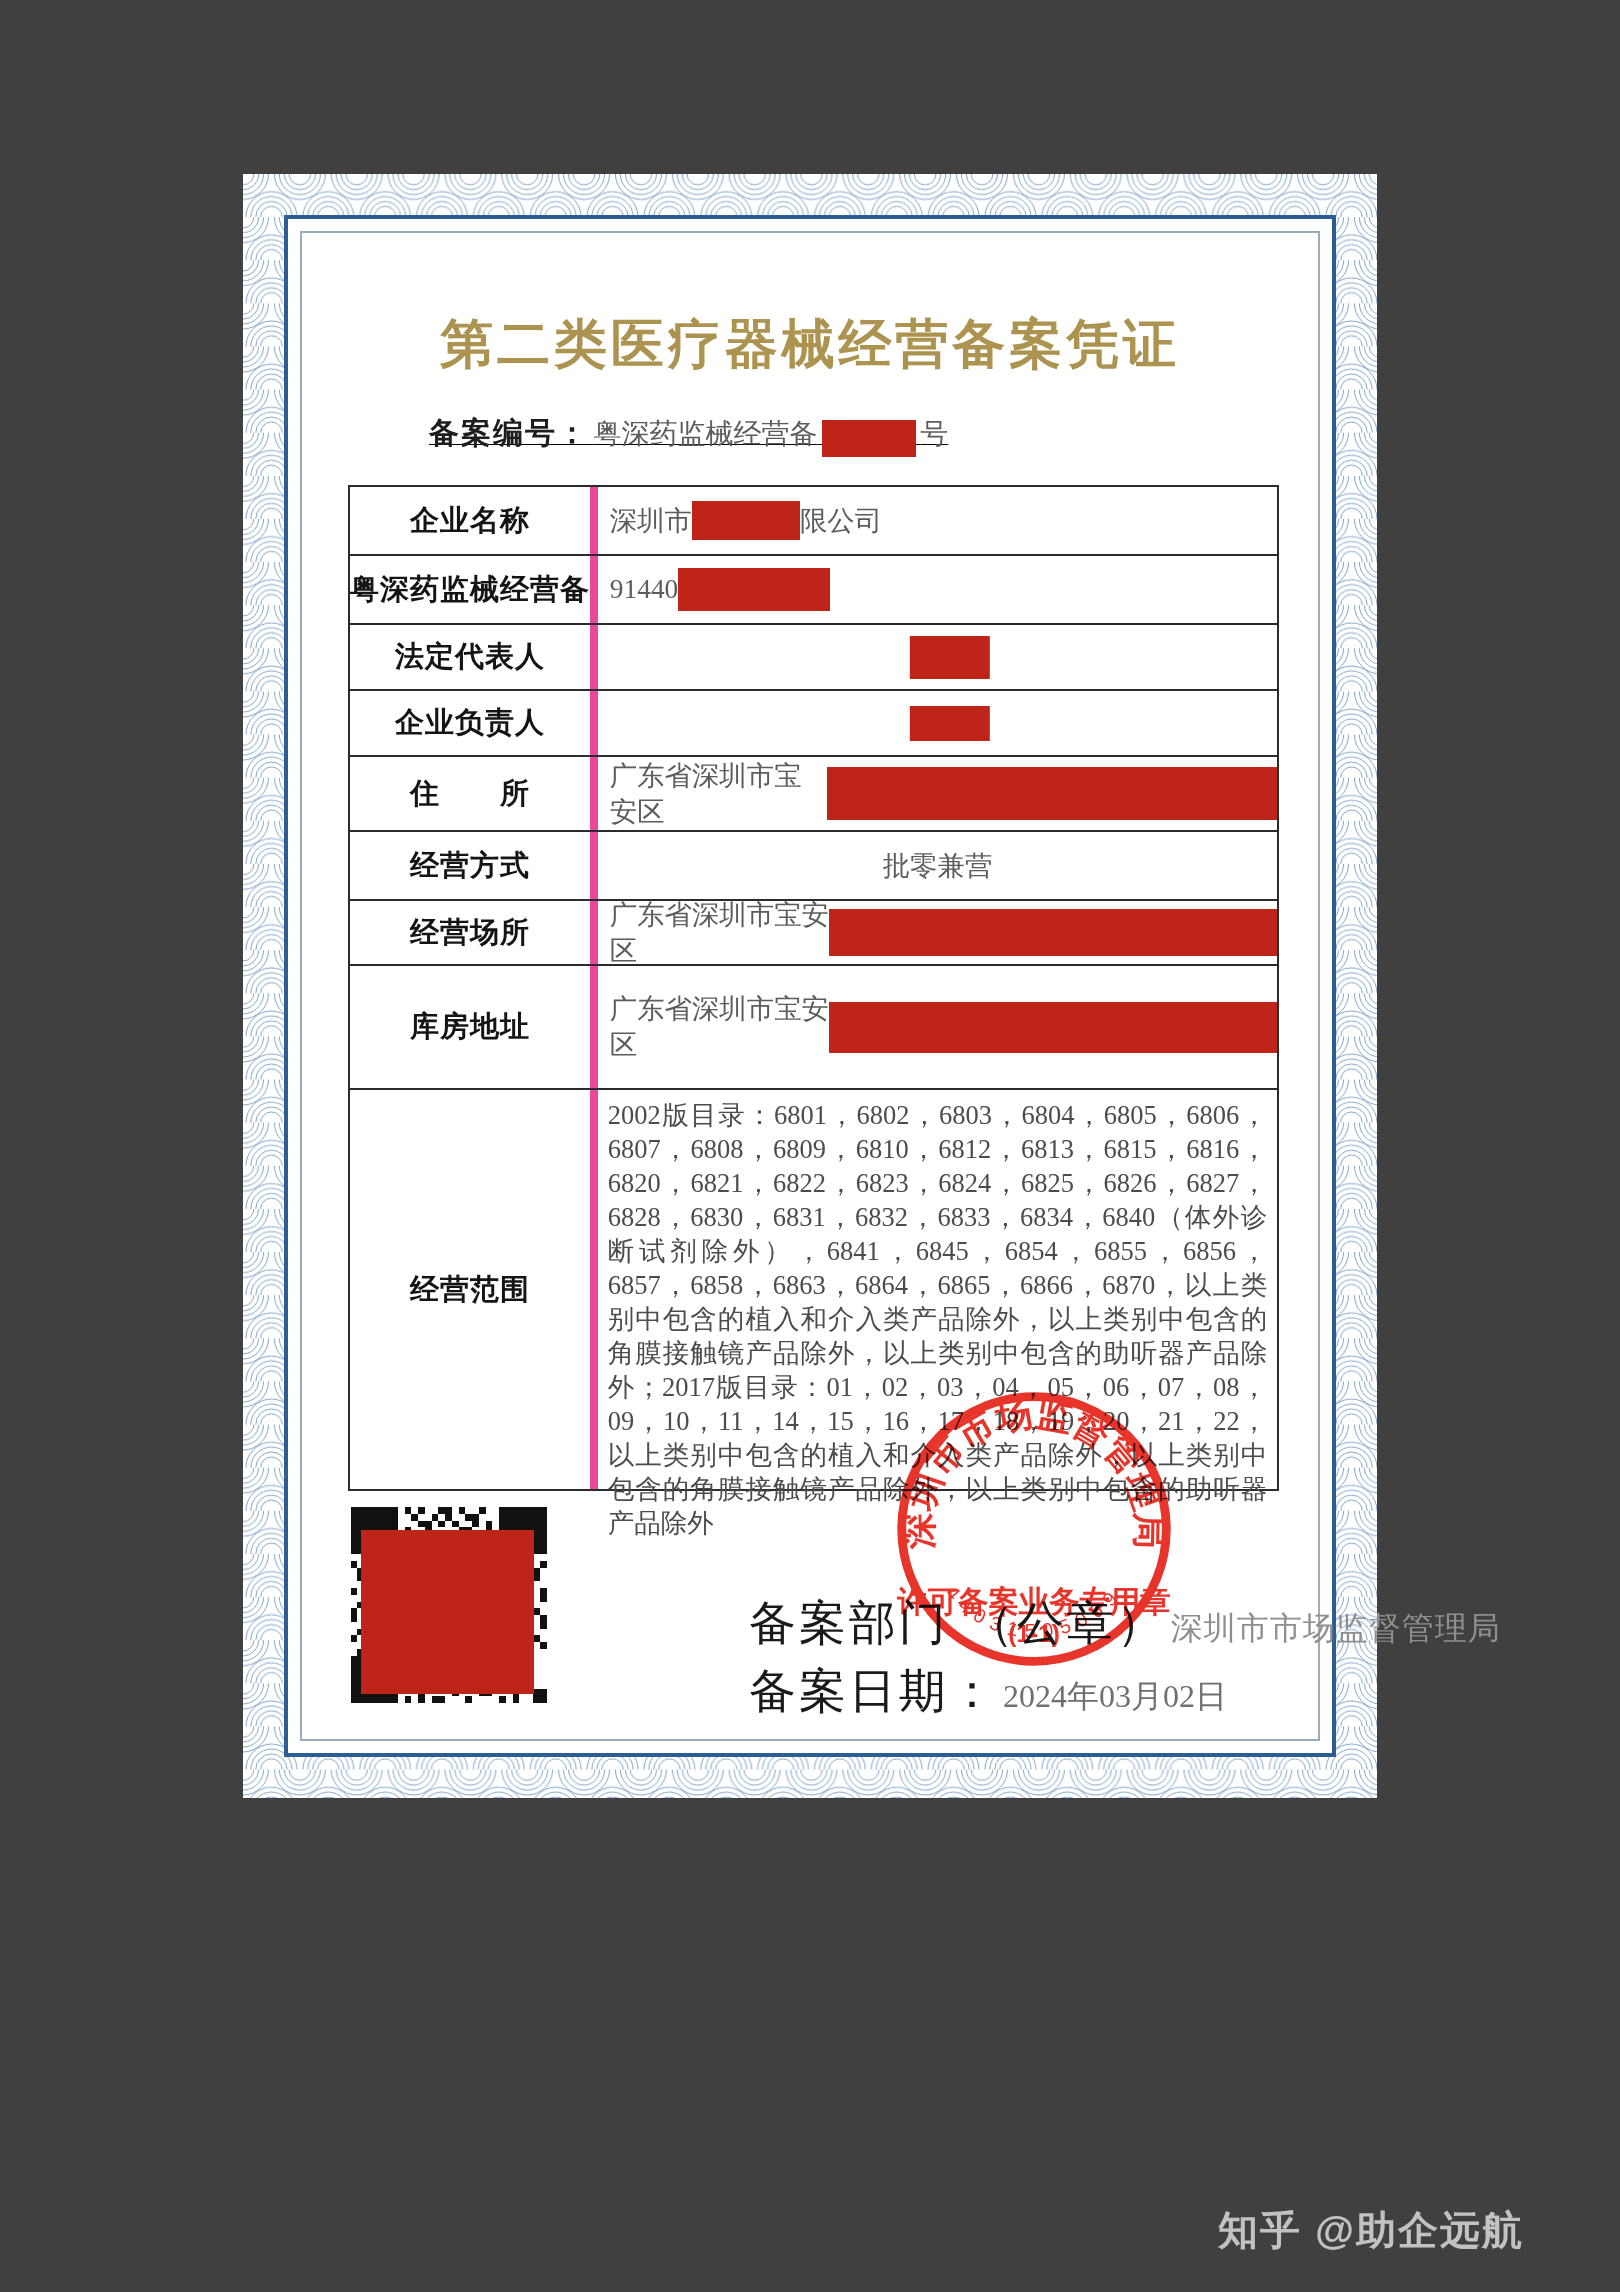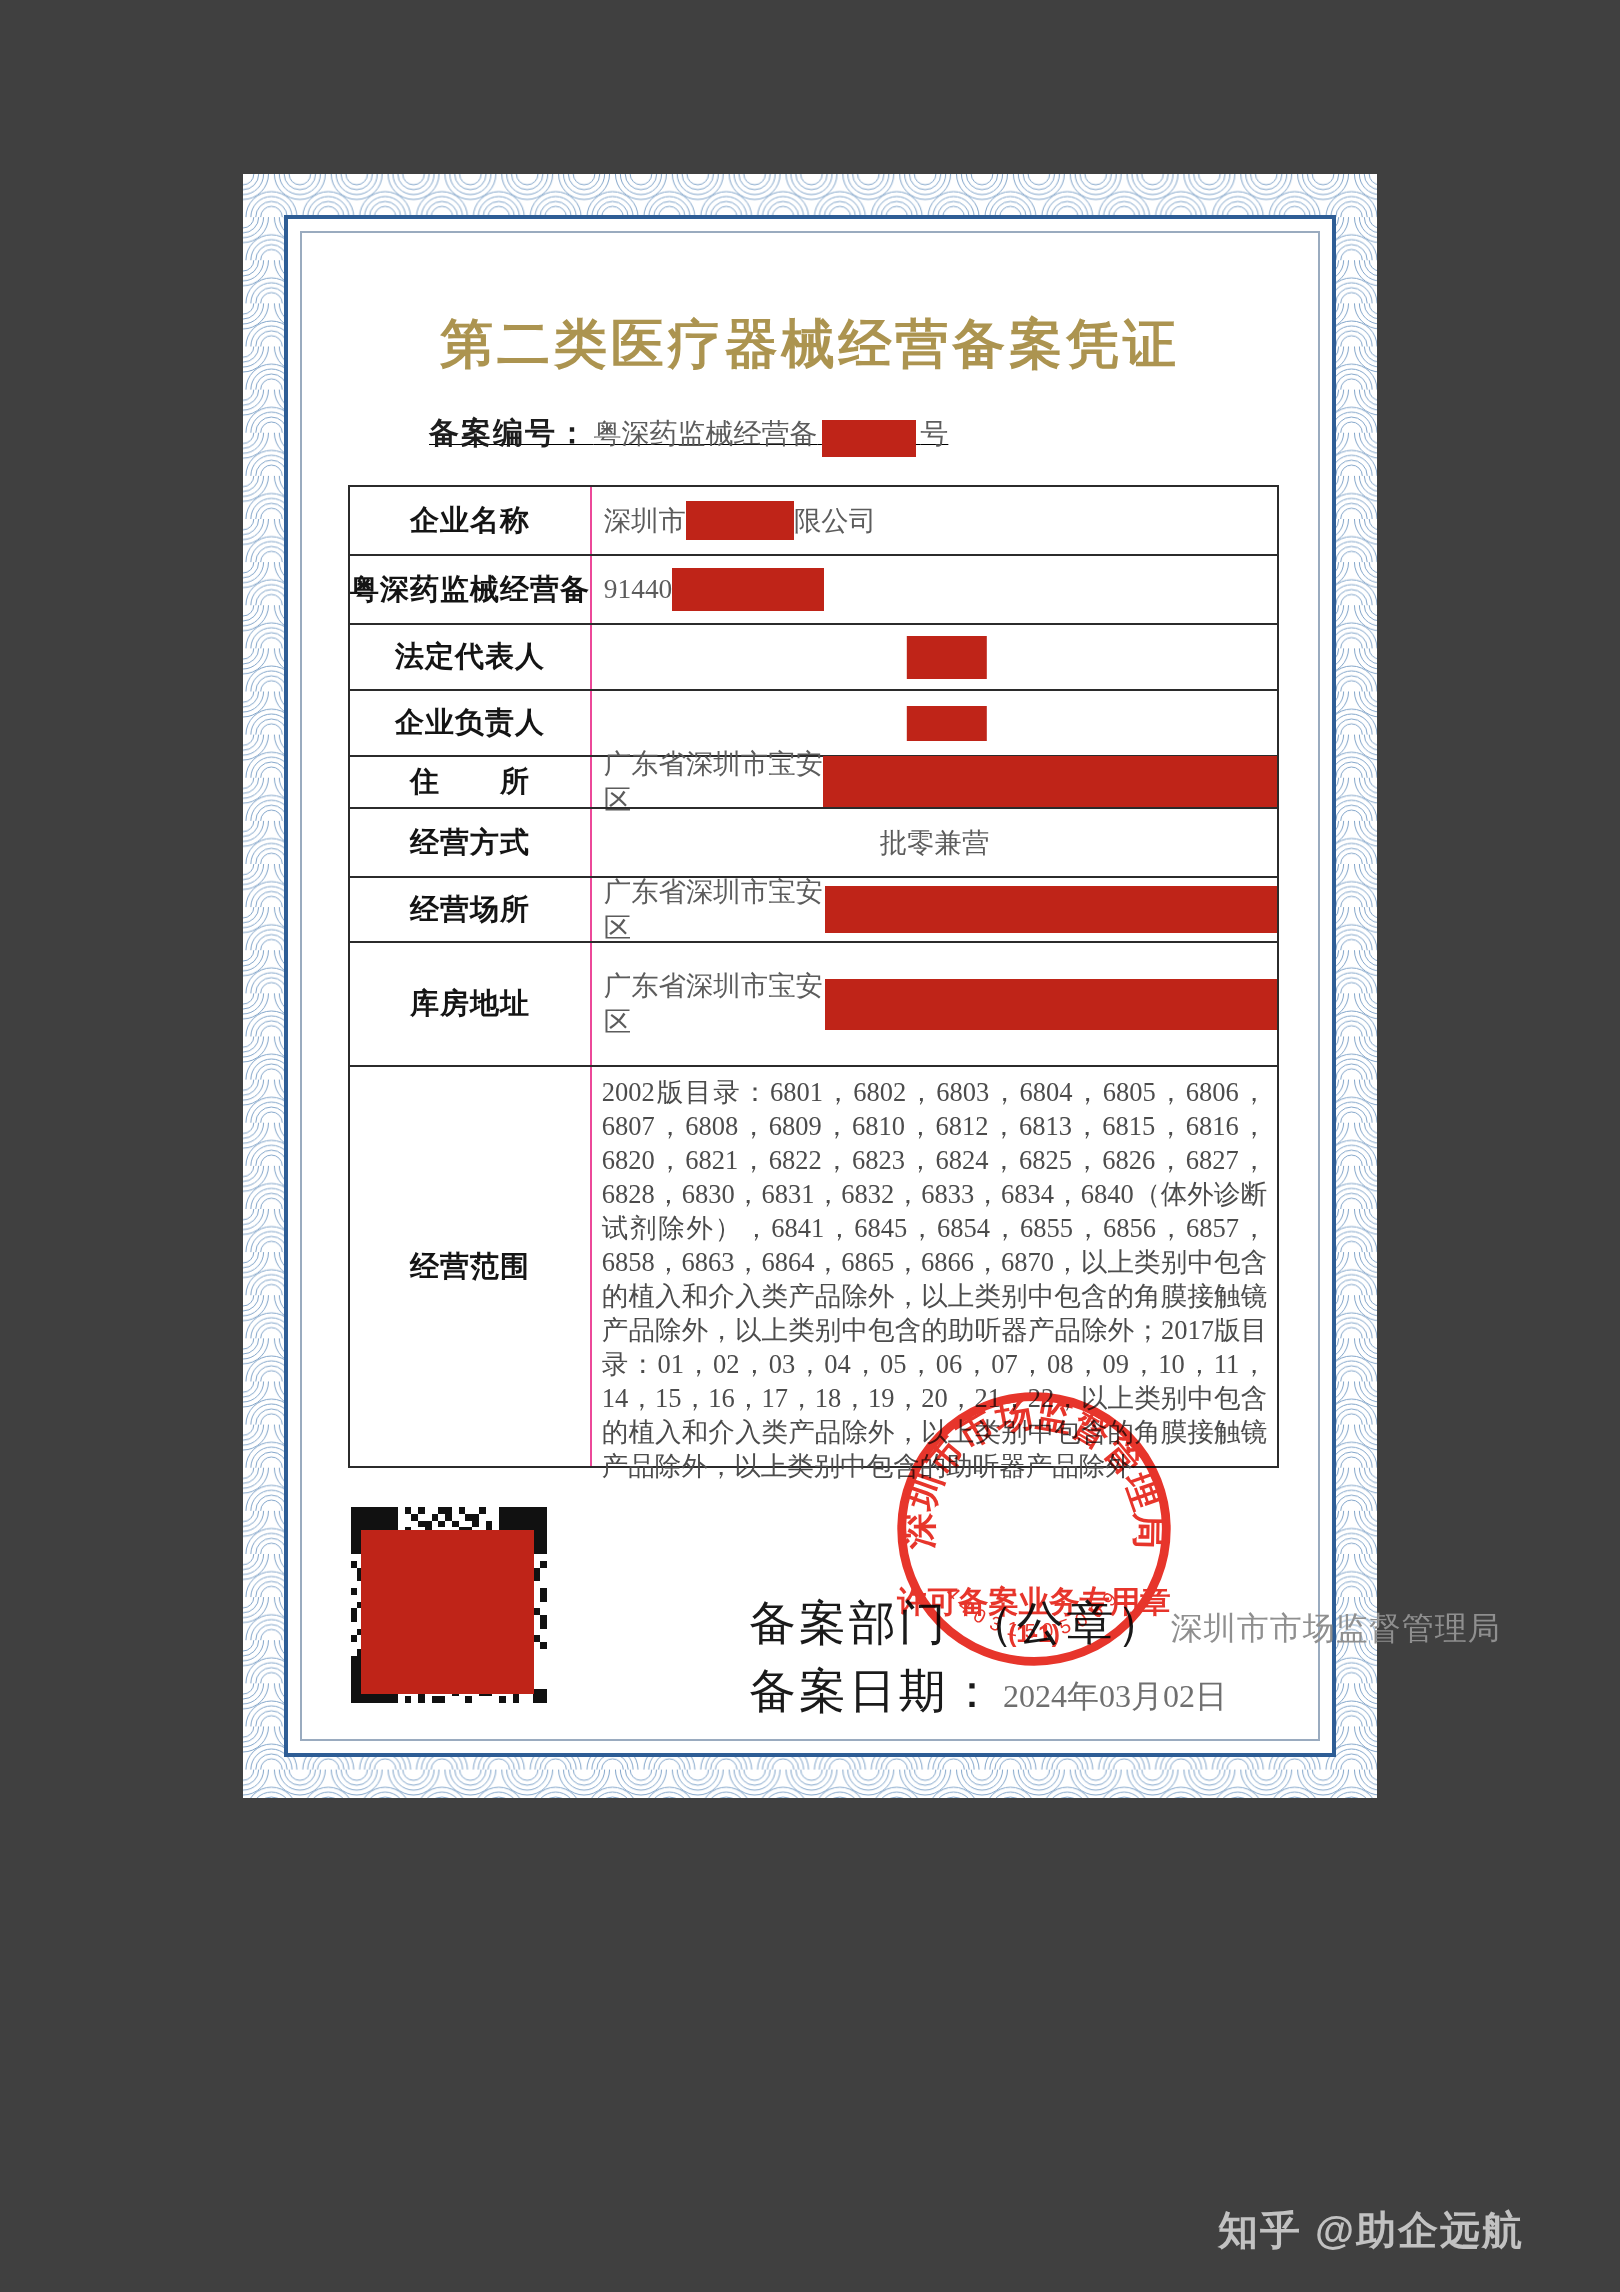--- a/index.html
+++ b/index.html
@@ -16,21 +16,21 @@
          letter-spacing:3.9px;color:#ac9450;}
   .record-line{position:absolute;left:186px;top:239px;white-space:nowrap;text-decoration:underline;}
   .record-label{font-size:30px;font-weight:700;color:#1d1d1d;letter-spacing:2px;}
   .record-val{font-family:"Liberation Serif",serif;font-size:28px;color:#5c5c5c;}
   .redact{display:inline-block;background:#bf2418;vertical-align:middle;}
   
   .t{position:absolute;left:105px;top:311px;width:931px;border:2px solid #2b2b2b;
      box-sizing:border-box;display:flex;flex-direction:column;}
   .t-row{display:flex;box-sizing:border-box;border-top:2.9px solid #2b2b2b;}
   .t-row:first-child{border-top:none;}
-  .t-label{width:240px;flex:0 0 240px;border-right:2px solid #ec4899;display:flex;
+  .t-label{width:240px;flex:0 0 240px;border-right:8px solid #ec4899;display:flex;
            align-items:center;justify-content:center;font-size:29px;font-weight:600;
            color:#141414;letter-spacing:1px;text-align:center;}
   .t-value{flex:1;display:flex;align-items:center;padding-left:11.8px;box-sizing:border-box;}
   .t-value.center{justify-content:center;padding-left:0;}
   .t-value.top{align-items:flex-start;padding:7.8px 9.8px 7.8px 9.8px;}
   .val{font-family:"Liberation Serif",serif;font-size:27.4px;color:#5c5c5c;}
   .scope{font-family:"Liberation Serif",serif;font-size:26.5px;line-height:34px;color:#4c4c4c;
          text-align:justify;}
   
   .dept-line{position:absolute;left:506px;top:1418px;white-space:nowrap;}
@@ -112,21 +112,21 @@
         </div>
       </div>
 
       <div class="t-row" style="height:66px">
         <div class="t-label">企业负责人</div>
         <div class="t-value center">
           <span class="redact" style="width:80px;height:35px;transform:translateX(11.8px);"></span>
         </div>
       </div>
 
-      <div class="t-row" style="height:52px">
+      <div class="t-row" style="height:75px">
         <div class="t-label">住　　所</div>
         <div class="t-value">
           <span class="val">广东省深圳市宝安区</span>
           <span class="redact" style="width:510px;height:53px;"></span>
         </div>
       </div>
 
       <div class="t-row" style="height:69px">
         <div class="t-label">经营方式</div>
         <div class="t-value center">

